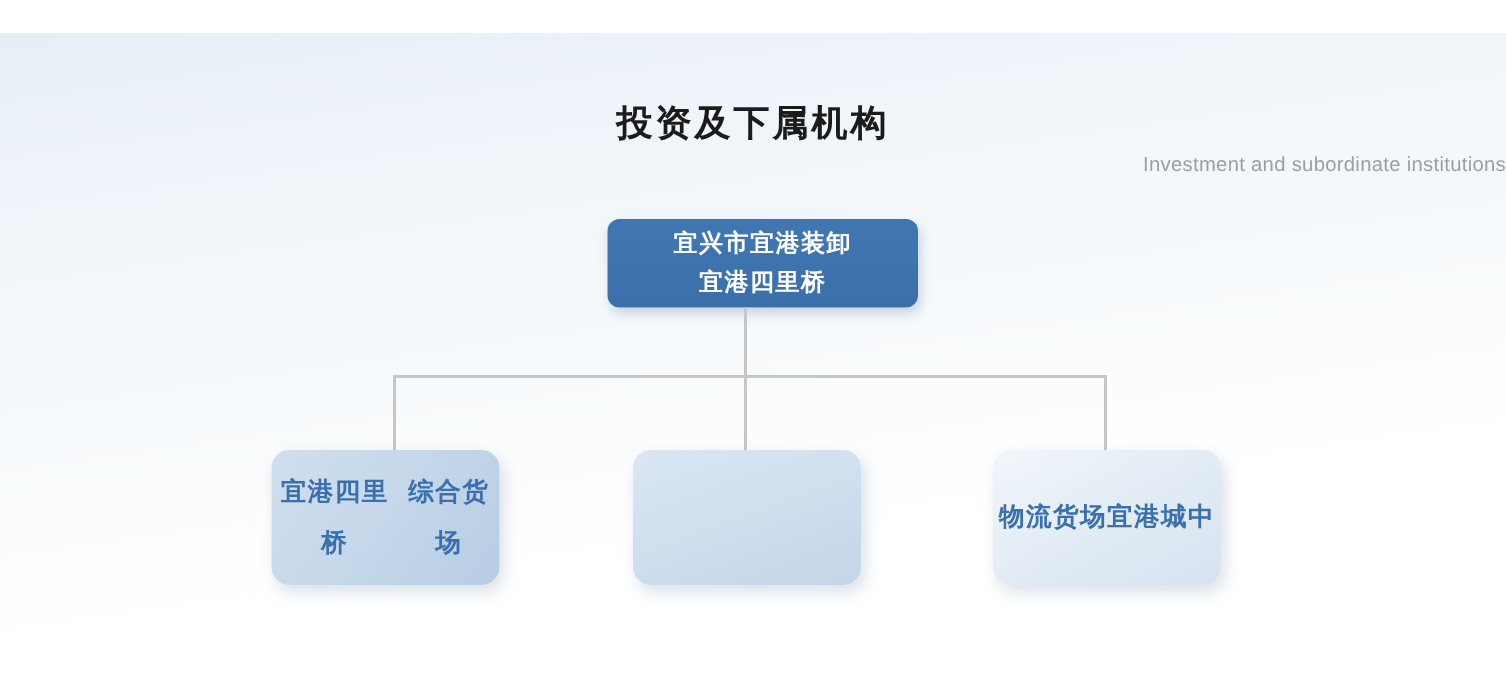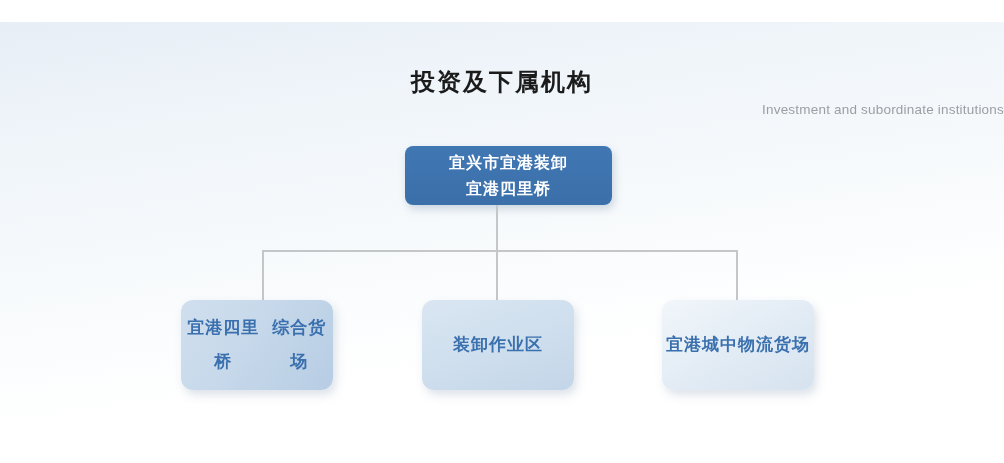--- a/index.html
+++ b/index.html
@@ -115,21 +115,20 @@
   <div class="connector conn-drop-left"></div>
   <div class="connector conn-drop-middle"></div>
   <div class="connector conn-drop-right"></div>
 
   <div class="child-node child-1">
     <div>宜港四里桥</div>
     <div>综合货场</div>
   </div>
 
   <div class="child-node child-2">
-    <div>装卸作业区</div>
   </div>
 
   <div class="child-node child-3">
+    <div>物流货场</div>
     <div>宜港城中</div>
-    <div>物流货场</div>
   </div>
 
 </div>
 
 </body></html>

